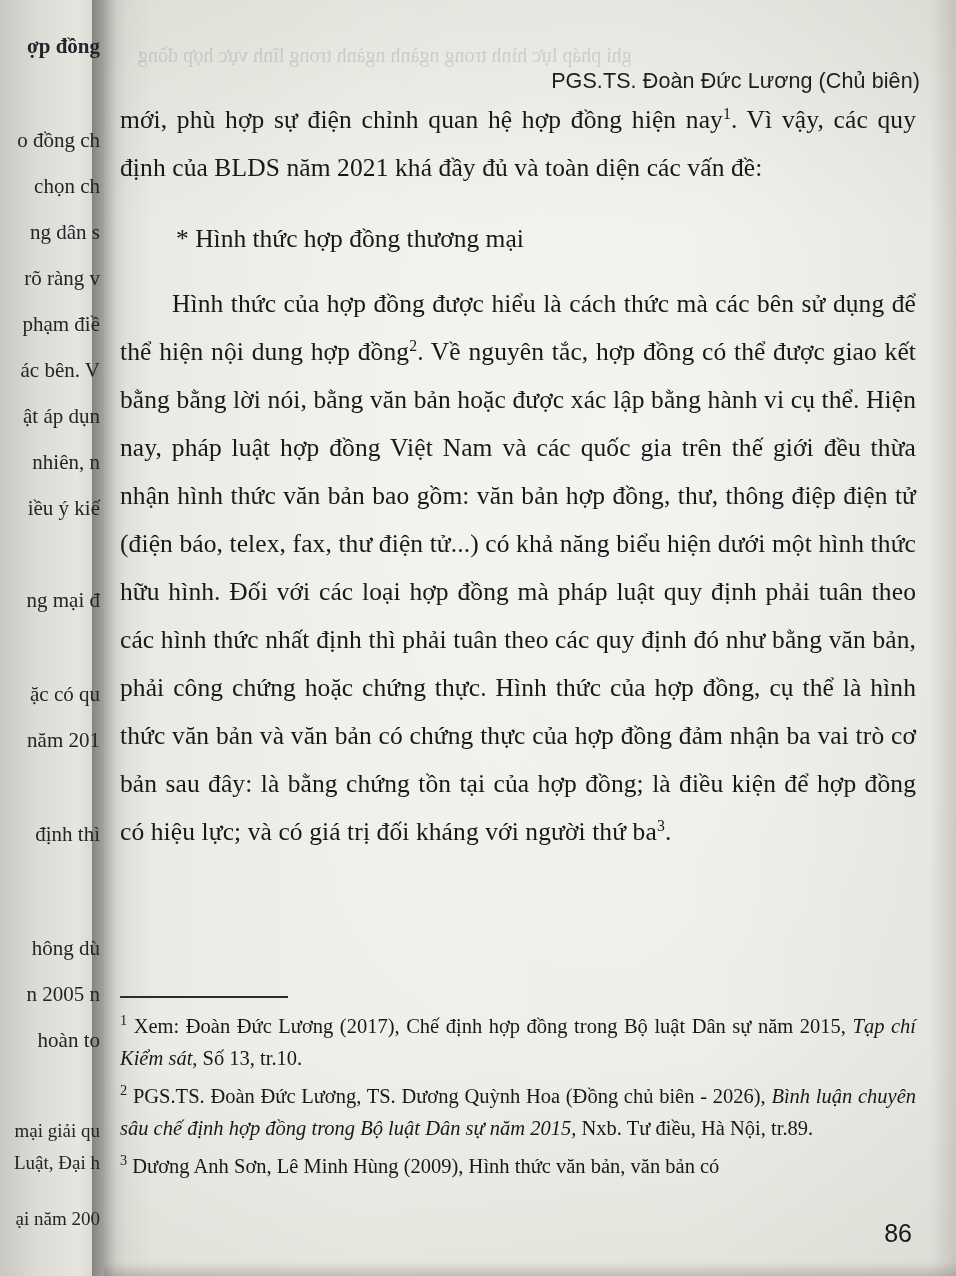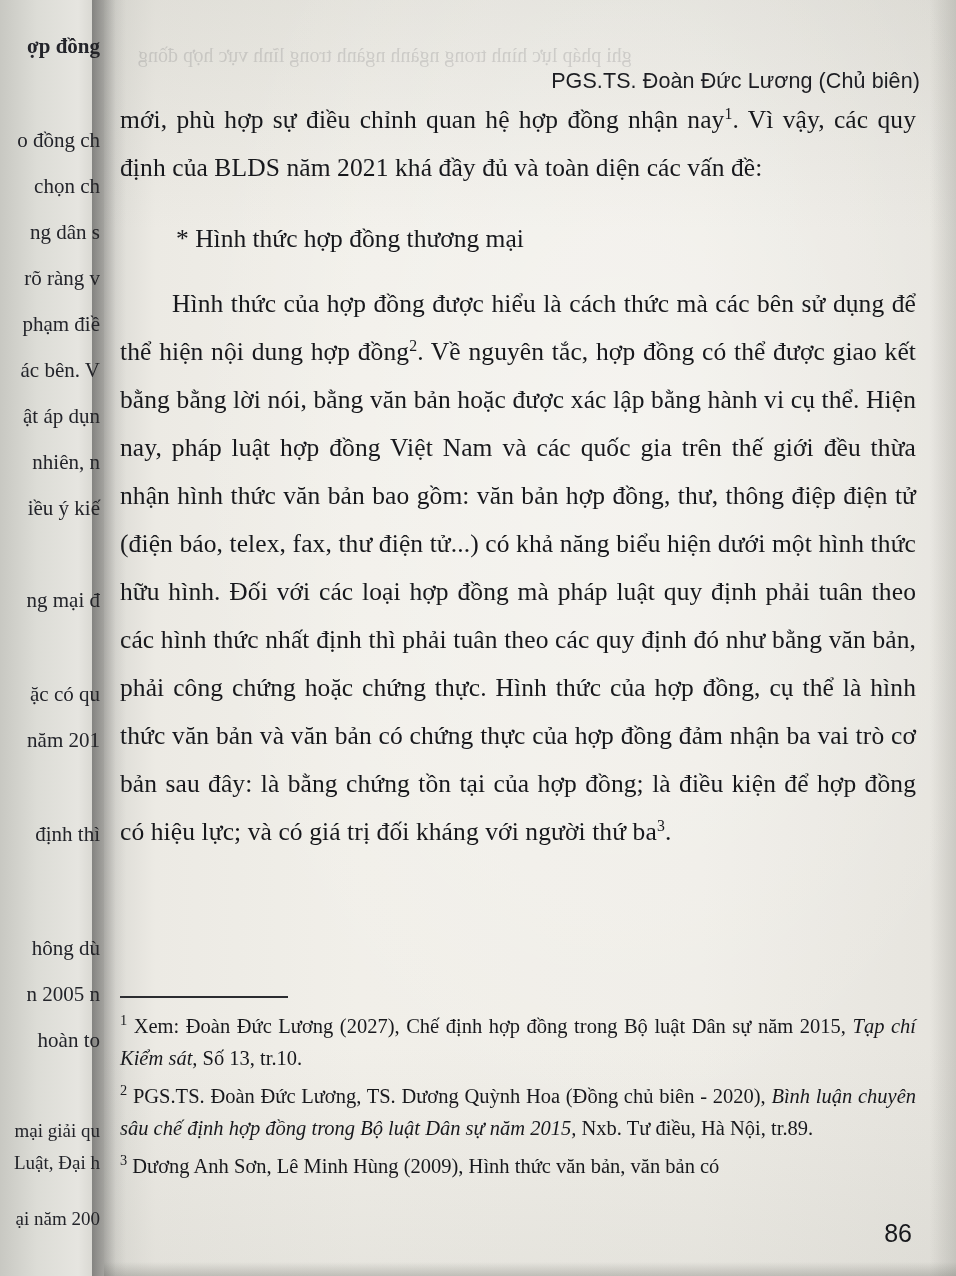--- a/index.html
+++ b/index.html
@@ -208,34 +208,34 @@
 
   <div class="right-page">
     <div class="paper-tint"></div>
 
     <div class="bleed" style="left:34px; top:44px;">ghi pháp lực hình trong ngành ngành trong lĩnh vực hợp đồng</div>
 
     <div class="header">PGS.TS. Đoàn Đức Lương (Chủ biên)</div>
 
     <div class="content">
 
-      <p class="body"><span>mới, phù hợp sự điều chỉnh quan hệ hợp đồng nhận nay</span><sup>1</sup><span>. Vì vậy, các quy định của BLDS năm 2021 khá đầy đủ và toàn diện các vấn đề:</span></p>
+      <p class="body"><span>mới, phù hợp sự điện chỉnh quan hệ hợp đồng hiện nay</span><sup>1</sup><span>. Vì vậy, các quy định của BLDS năm 2021 khá đầy đủ và toàn diện các vấn đề:</span></p>
 
       <p class="heading">* Hình thức hợp đồng thương mại</p>
 
       <p class="body indent"><span>Hình thức của hợp đồng được hiểu là cách thức mà các bên sử dụng để thể hiện nội dung hợp đồng</span><sup>2</sup><span>. Về nguyên tắc, hợp đồng có thể được giao kết bằng bằng lời nói, bằng văn bản hoặc được xác lập bằng hành vi cụ thể. Hiện nay, pháp luật hợp đồng Việt Nam và các quốc gia trên thế giới đều thừa nhận hình thức văn bản bao gồm: văn bản hợp đồng, thư, thông điệp điện tử (điện báo, telex, fax, thư điện tử...) có khả năng biểu hiện dưới một hình thức hữu hình. Đối với các loại hợp đồng mà pháp luật quy định phải tuân theo các hình thức nhất định thì phải tuân theo các quy định đó như bằng văn bản, phải công chứng hoặc chứng thực. Hình thức của hợp đồng, cụ thể là hình thức văn bản và văn bản có chứng thực của hợp đồng đảm nhận ba vai trò cơ bản sau đây: là bằng chứng tồn tại của hợp đồng; là điều kiện để hợp đồng có hiệu lực; và có giá trị đối kháng với người thứ ba</span><sup>3</sup><span>.</span></p>
 
     </div>
 
     <div class="fn-rule"></div>
 
     <div class="footnotes">
-      <p><sup>1</sup> <span>Xem: Đoàn Đức Lương (2027), Chế định hợp đồng trong Bộ luật Dân sự năm 2015, </span><span class="it">Tạp chí Kiểm sát,</span><span> Số 13, tr.10.</span></p>
-
-      <p><sup>2</sup> <span>PGS.TS. Đoàn Đức Lương, TS. Dương Quỳnh Hoa (Đồng chủ biên - 2020), </span><span class="it">Bình luận chuyên sâu chế định hợp đồng trong Bộ luật Dân sự năm 2015,</span><span> Nxb. Tư điều, Hà Nội, tr.89.</span></p>
+      <p><sup>1</sup> <span>Xem: Đoàn Đức Lương (2017), Chế định hợp đồng trong Bộ luật Dân sự năm 2015, </span><span class="it">Tạp chí Kiểm sát,</span><span> Số 13, tr.10.</span></p>
+
+      <p><sup>2</sup> <span>PGS.TS. Đoàn Đức Lương, TS. Dương Quỳnh Hoa (Đồng chủ biên - 2026), </span><span class="it">Bình luận chuyên sâu chế định hợp đồng trong Bộ luật Dân sự năm 2015,</span><span> Nxb. Tư điều, Hà Nội, tr.89.</span></p>
 
       <p><sup>3</sup> <span>Dương Anh Sơn, Lê Minh Hùng (2009), Hình thức văn bản, văn bản có</span><span class="it"></span><span></span></p>
     </div>
 
     <div class="page-number">86</div>
 
     <div class="right-edge"></div>
   </div>
 
   <div class="bottom-edge"></div>

